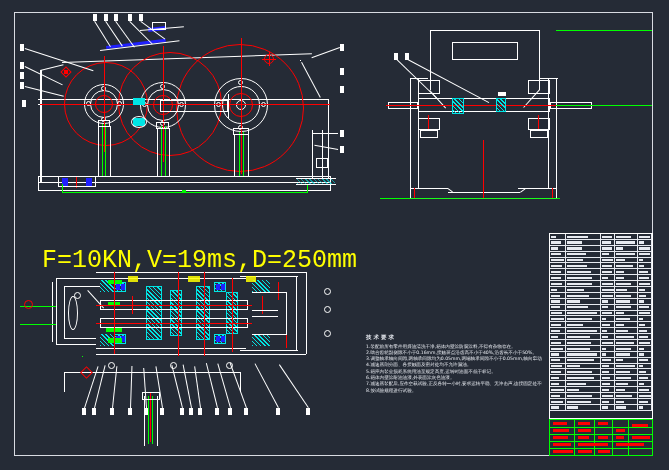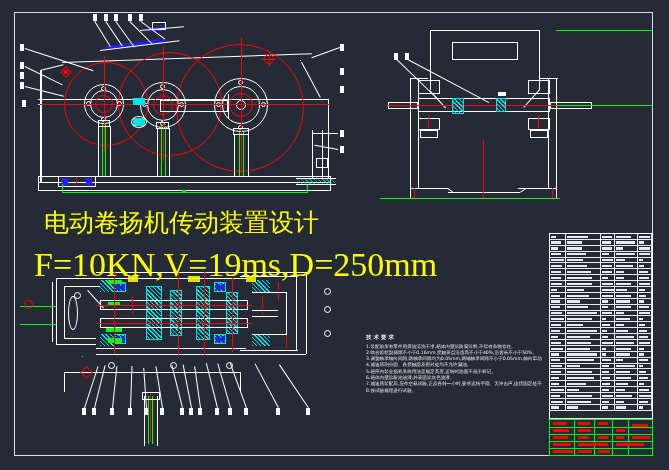--- a/index.html
+++ b/index.html
@@ -22,21 +22,21 @@
   .box{position:absolute;border:1px solid #ffffff;box-sizing:border-box;background:transparent;}
   .boxr{position:absolute;border:1px solid #ff0000;box-sizing:border-box;background:transparent;}
   .boxc{position:absolute;border:1px solid #00e5e5;box-sizing:border-box;background:transparent;}
 
   .circ{position:absolute;border:1px solid #ffffff;border-radius:50%;box-sizing:border-box;}
   .circr{position:absolute;border:1px solid #ff0000;border-radius:50%;box-sizing:border-box;}
 
   
   .ttl{position:absolute;color:#ffff00;white-space:nowrap;letter-spacing:0px;}
   #t1{left:44px;top:206px;font-size:25px;font-family:"DejaVu Sans",sans-serif;}
-  #t2{left:34px;top:246px;font-size:34px;font-family:Liberation Serif, serif;}
+  #t2{left:42px;top:246px;font-size:25px;font-family:Liberation Mono, monospace;}
 
   
   .bal{position:absolute;width:4px;height:7px;background:#ffffff;}
   .lead{position:absolute;height:1px;background:#ffffff;transform-origin:0 0;}
 
   
   #notes{position:absolute;left:366px;top:334px;width:176px;}
   #notes .nh{color:#e9ecf2;font-size:5.5px;font-weight:bold;letter-spacing:2px;
              font-family:"DejaVu Sans",sans-serif;margin-bottom:2.5px;}
   #notes .nl{color:#e9ecf2;font-size:4.6px;line-height:6.3px;white-space:nowrap;
@@ -400,21 +400,20 @@
     <div class="lead" style="left:230px;top:408px;width:46px;transform:rotate(-106deg);"></div>
     <div class="lead" style="left:246px;top:408px;width:48px;transform:rotate(-110deg);"></div>
     <div class="lead" style="left:278px;top:408px;width:50px;transform:rotate(-118deg);"></div>
     <div class="lead" style="left:308px;top:408px;width:52px;transform:rotate(-124deg);"></div>
 
     <div class="ln y" style="left:128px;top:276px;width:10px;height:6px;opacity:.85;"></div>
     <div class="ln y" style="left:188px;top:276px;width:12px;height:6px;opacity:.85;"></div>
     <div class="ln y" style="left:246px;top:276px;width:10px;height:6px;opacity:.85;"></div>
   </div>
 
-  <div class="ttl" id="t1">电动卷扬机传动装置设计</div>
   <div class="ttl" id="t2">F=10KN,V=19ms,D=250mm</div>
 
   <div id="notes">
     <div class="nh">技术要求</div>
     <div class="nl">1.装配前所有零件用煤油清洗干净,箱体内壁涂防腐涂料,不得有杂物存在。</div>
     <div class="nl">2.啮合齿轮副侧隙不小于0.16mm,接触斑点沿齿高不小于40%,沿齿长不小于50%。</div>
     <div class="nl">3.调整轴承轴向间隙,两轴承间隙均为0.05mm,两端轴承间隙不小于0.05mm,轴向窜动不大于0.1mm。</div>
     <div class="nl">4.减速器剖分面、各接触面及密封处均不允许漏油。</div>
     <div class="nl">5.箱座内装全损耗系统用油至规定高度,运转时油面不低于标记。</div>
     <div class="nl">6.箱体内壁涂耐油油漆,外表面涂灰色油漆。</div>

